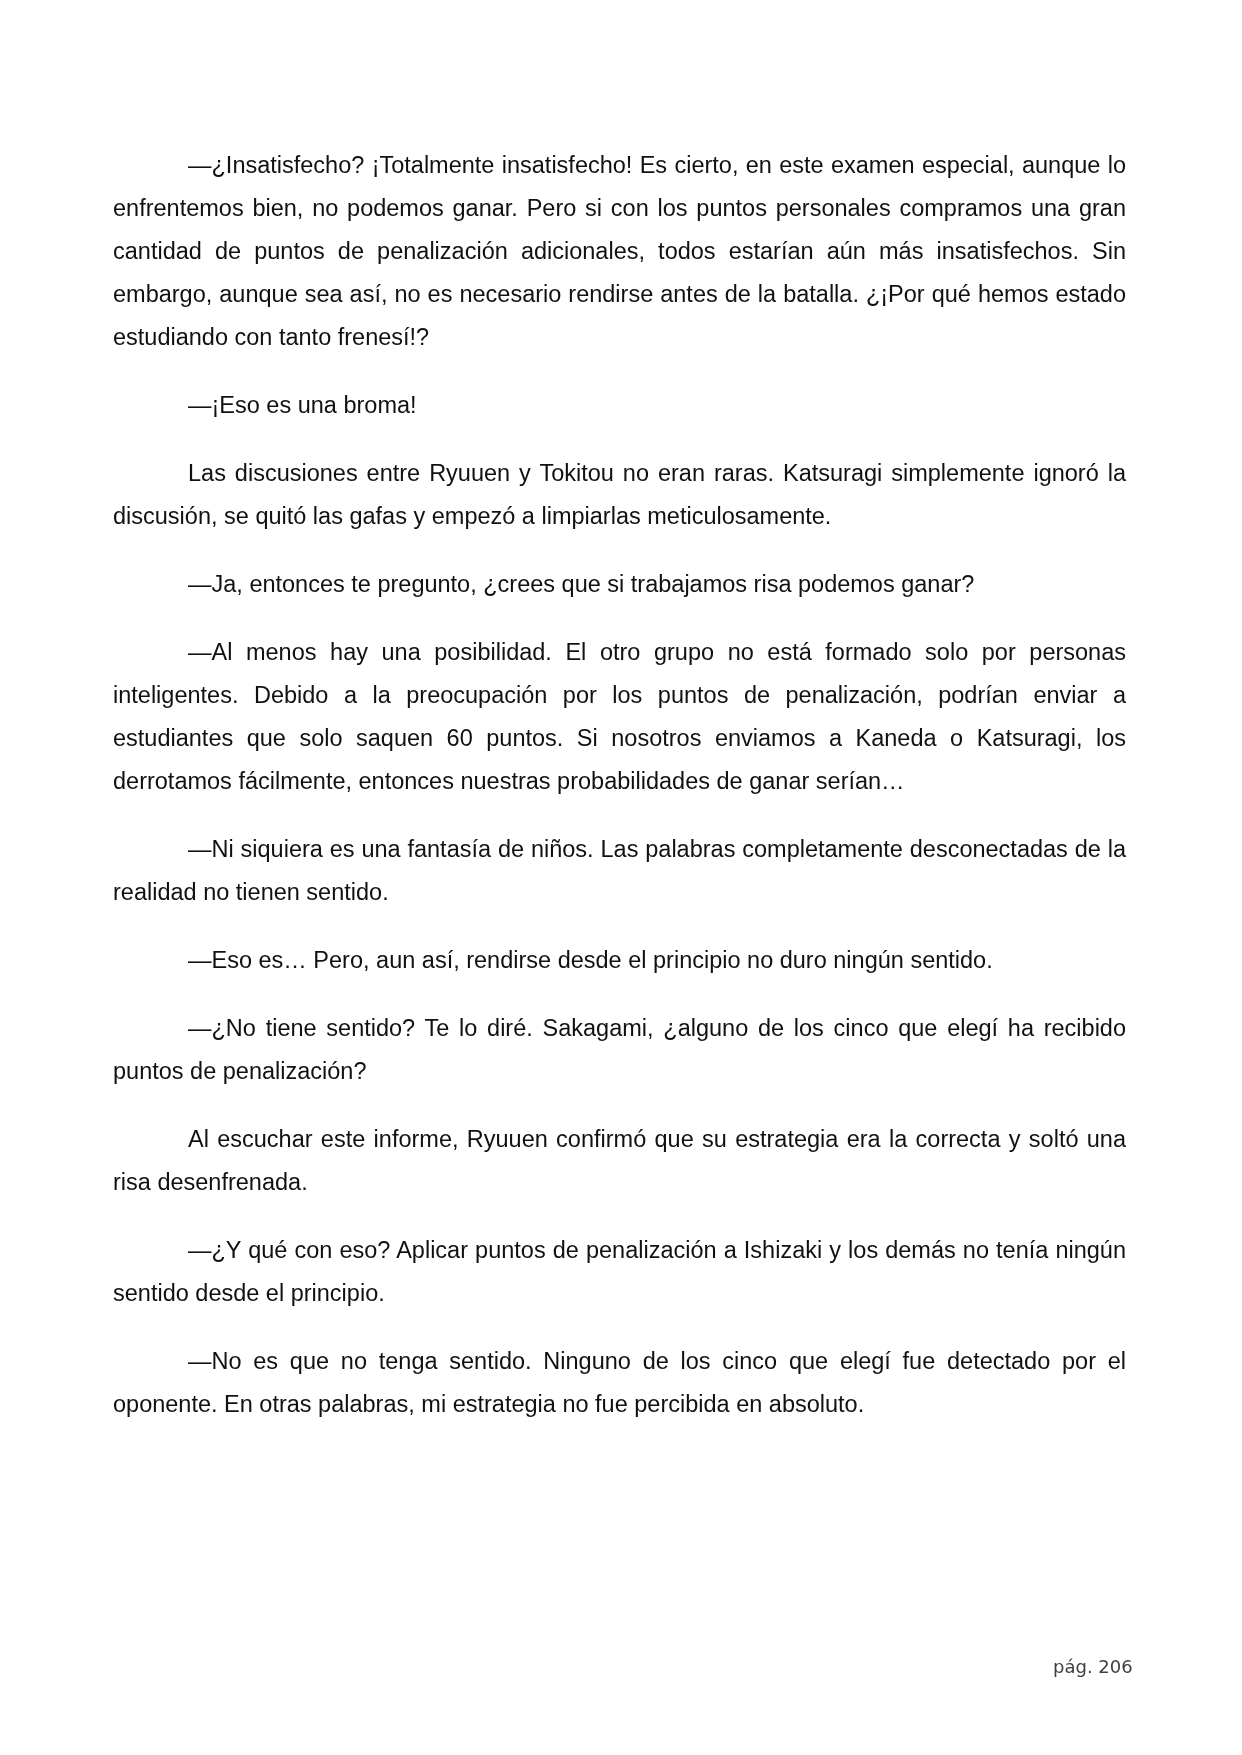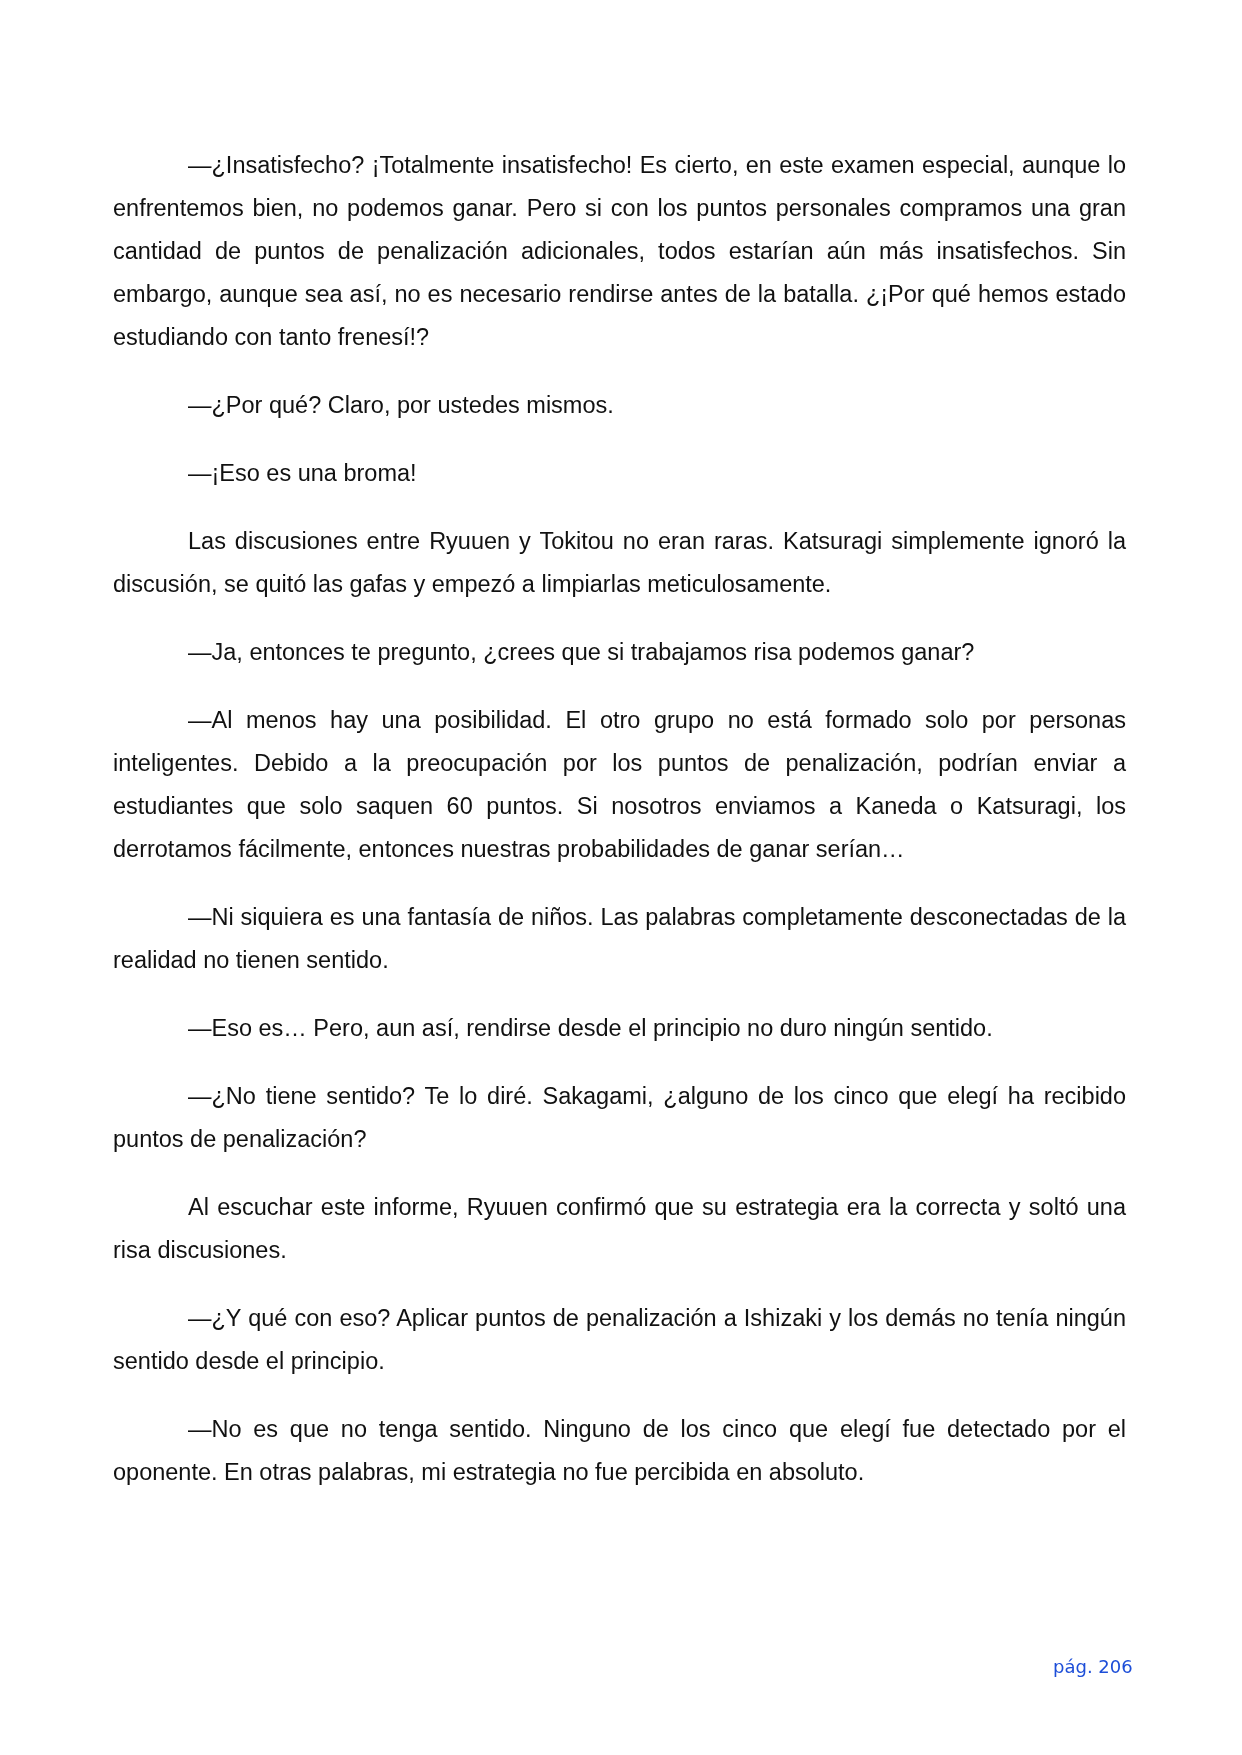--- a/index.html
+++ b/index.html
@@ -36,35 +36,34 @@
       text-indent: 75px;
       text-align: justify;
       text-align-last: left;
     }
     .page-number {
       position: absolute;
       left: 1053px;
       top: 1656px;
       font-family: "DejaVu Sans", sans-serif;
       font-size: 18px;
-      color: #1d4ed8;
+      color: #404040;
     }
   </style>
 </head>
 <body>
 
 <div class="page">
   <div class="text-body">
     <p class="para">—¿Insatisfecho? ¡Totalmente insatisfecho! Es cierto, en este examen especial, aunque lo enfrentemos bien, no podemos ganar. Pero si con los puntos personales compramos una gran cantidad de puntos de penalización adicionales, todos estarían aún más insatisfechos. Sin embargo, aunque sea así, no es necesario rendirse antes de la batalla. ¿¡Por qué hemos estado estudiando con tanto frenesí!?</p>
-    <p class="para">—¿Por qué? Claro, por ustedes mismos.</p>
     <p class="para">—¡Eso es una broma!</p>
     <p class="para">Las discusiones entre Ryuuen y Tokitou no eran raras. Katsuragi simplemente ignoró la discusión, se quitó las gafas y empezó a limpiarlas meticulosamente.</p>
     <p class="para">—Ja, entonces te pregunto, ¿crees que si trabajamos risa podemos ganar?</p>
     <p class="para">—Al menos hay una posibilidad. El otro grupo no está formado solo por personas inteligentes. Debido a la preocupación por los puntos de penalización, podrían enviar a estudiantes que solo saquen 60 puntos. Si nosotros enviamos a Kaneda o Katsuragi, los derrotamos fácilmente, entonces nuestras probabilidades de ganar serían…</p>
     <p class="para">—Ni siquiera es una fantasía de niños. Las palabras completamente desconectadas de la realidad no tienen sentido.</p>
     <p class="para">—Eso es… Pero, aun así, rendirse desde el principio no duro ningún sentido.</p>
     <p class="para">—¿No tiene sentido? Te lo diré. Sakagami, ¿alguno de los cinco que elegí ha recibido puntos de penalización?</p>
-    <p class="para">Al escuchar este informe, Ryuuen confirmó que su estrategia era la correcta y soltó una risa discusiones.</p>
+    <p class="para">Al escuchar este informe, Ryuuen confirmó que su estrategia era la correcta y soltó una risa desenfrenada.</p>
     <p class="para">—¿Y qué con eso? Aplicar puntos de penalización a Ishizaki y los demás no tenía ningún sentido desde el principio.</p>
     <p class="para">—No es que no tenga sentido. Ninguno de los cinco que elegí fue detectado por el oponente. En otras palabras, mi estrategia no fue percibida en absoluto.</p>
   </div>
   <div class="page-number">pág. 206</div>
 </div>
 
 </body></html>

